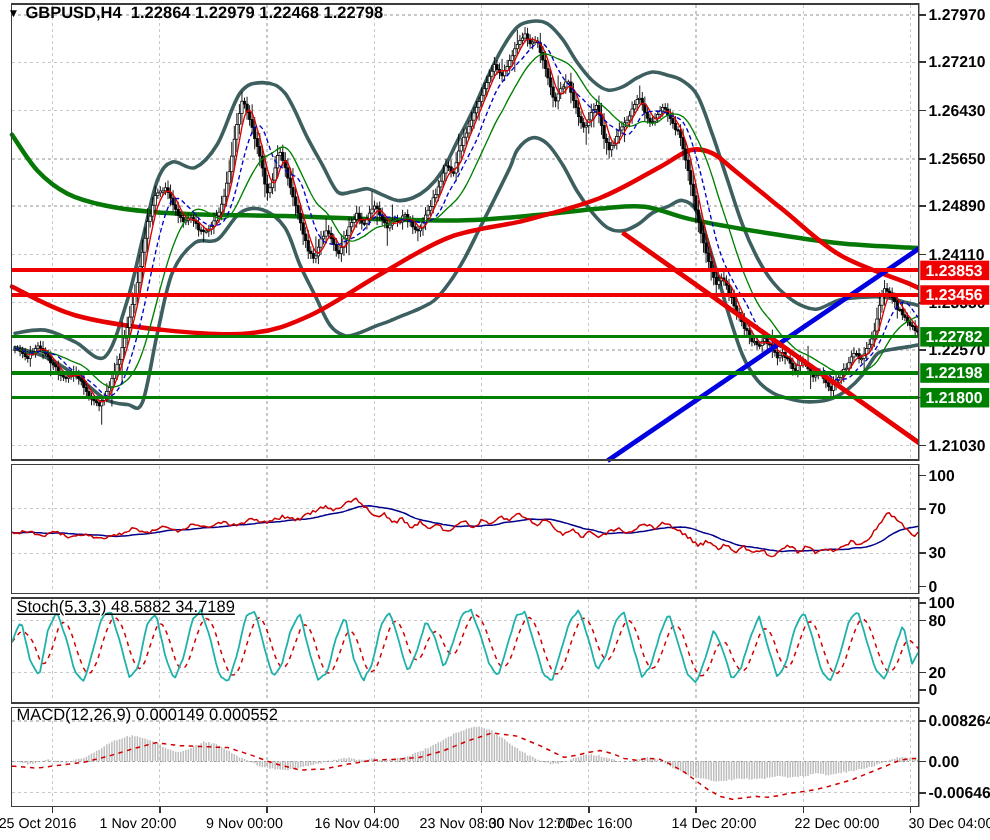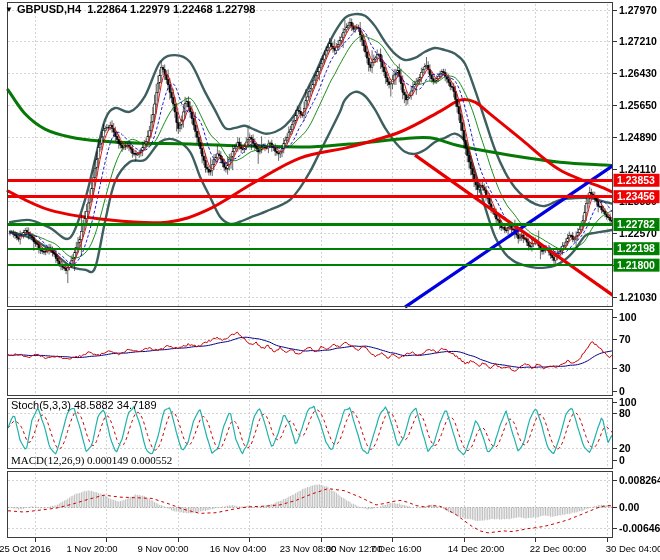--- a/index.html
+++ b/index.html
@@ -3,21 +3,21 @@
 <meta charset="utf-8">
 <style>
   html,body{margin:0;padding:0;background:#fff;width:660px;height:560px;overflow:hidden;
     font-family:"Liberation Sans",sans-serif;}
   #wrap{position:relative;width:660px;height:560px;background:#fff;}
   svg{position:absolute;left:0;top:0;}
   .ovl{position:absolute;color:#000;white-space:pre;}
   #title{left:5px;top:3px;font-size:11px;font-weight:bold;}
   #title .tri{font-size:8px;vertical-align:1px;margin-right:4px;}
   .indlab{font-size:11px;left:11px;}
-  #rsiLab{top:312px;} #stochLab{top:399px;} #macdLab{top:454px;font-family:Liberation Serif, serif;}
+  #rsiLab{top:312px;} #stochLab{top:399px;text-decoration:underline;} #macdLab{top:471px;}
   .axis-text{font-size:10.5px;font-weight:bold;fill:#000;}
   .date-text{font-size:9.5px;fill:#000;}
   .badge-text{font-size:10.5px;font-weight:bold;fill:#fff;}
 </style>
 </head>
 <body>
 
 <div id="wrap">
   <svg id="c" width="660" height="560">
       <g>

